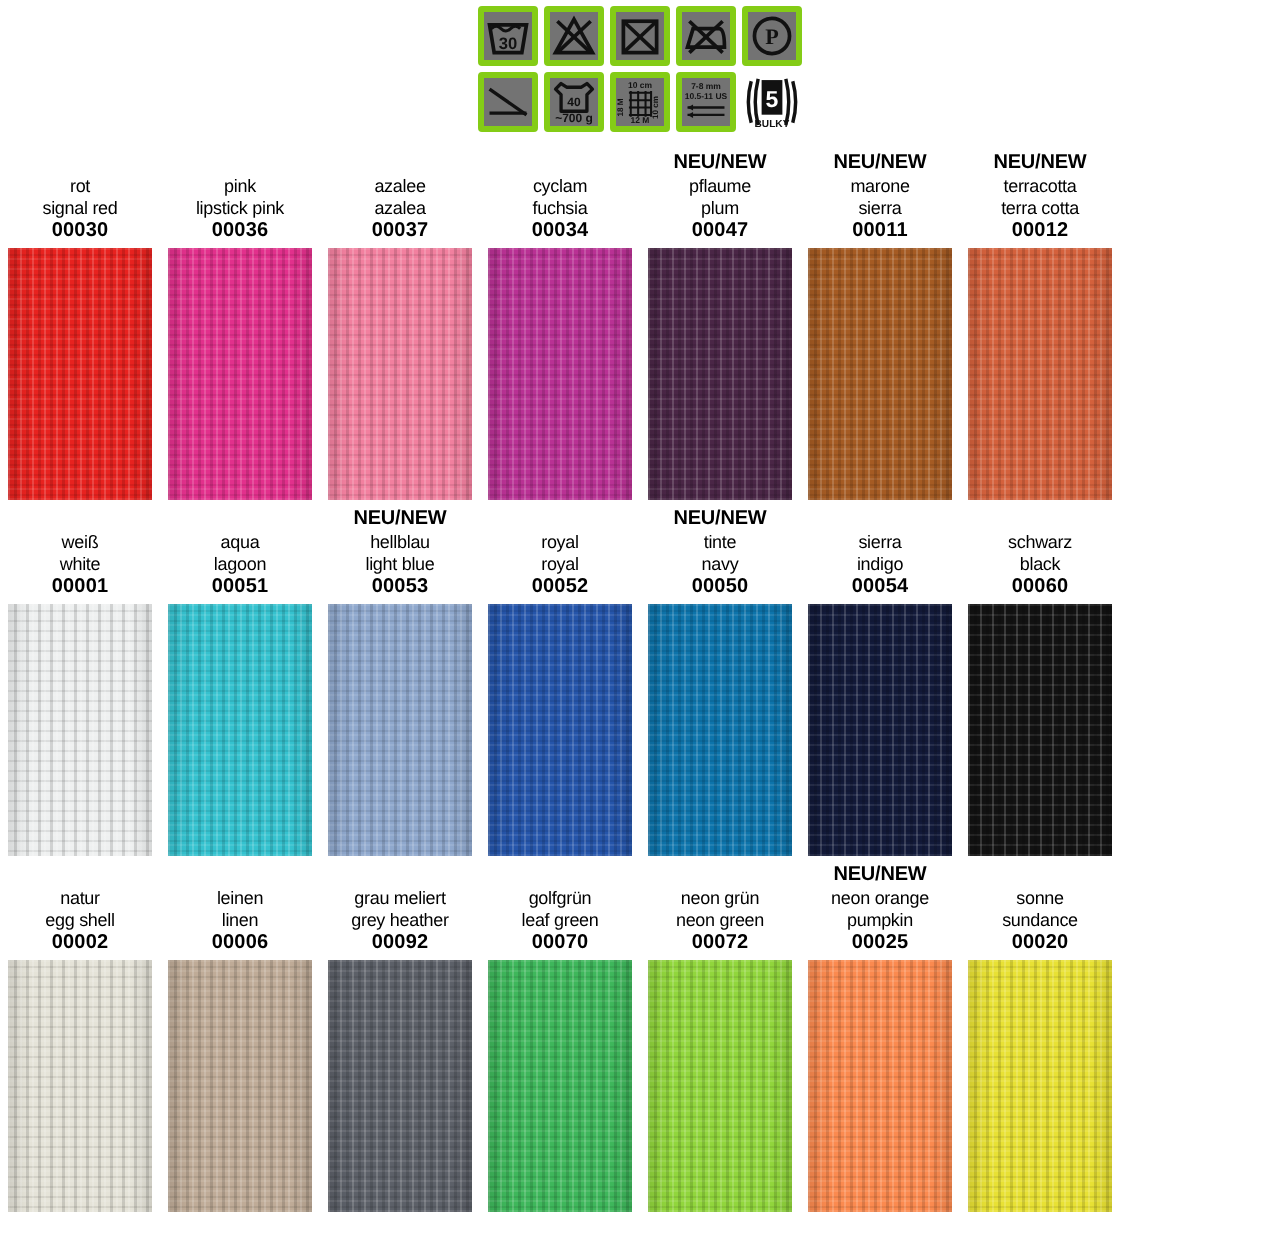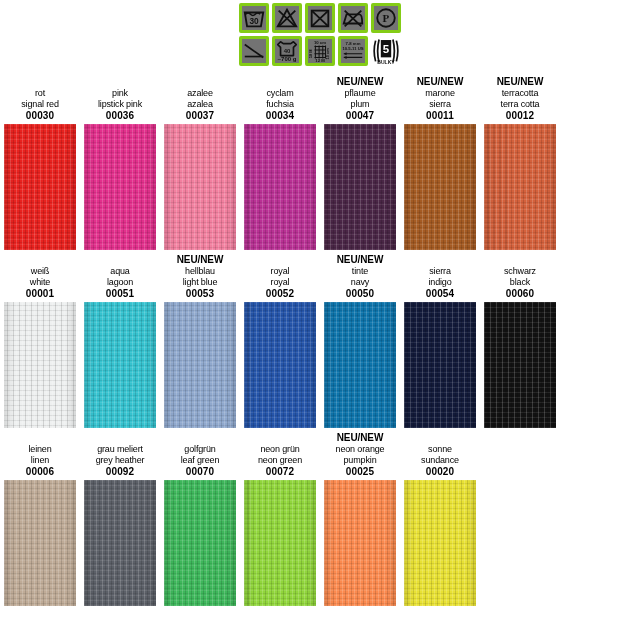--- a/index.html
+++ b/index.html
@@ -447,20 +447,34 @@
     <div class="cell empty">
       <div class="labels"></div>
       <div class="swatch"></div>
     </div>
   </div>
 
   <div class="color-row">
     <div class="cell">
       <div class="labels">
         <div class="neu hidden"></div>
+        <div class="name-de">natur</div>
+        <div class="name-en">egg shell</div>
+        <div class="code">00002</div>
+      </div>
+      <div class="swatch">
+        <div class="base" style="background: rgb(229, 227, 216);"></div>
+        <div class="stitch"></div>
+        <div class="rib"></div>
+        <div class="vignette"></div>
+      </div>
+    </div>
+    <div class="cell">
+      <div class="labels">
+        <div class="neu hidden"></div>
         <div class="name-de">leinen</div>
         <div class="name-en">linen</div>
         <div class="code">00006</div>
       </div>
       <div class="swatch">
         <div class="base" style="background: rgb(191, 171, 151);"></div>
         <div class="stitch"></div>
         <div class="rib"></div>
         <div class="vignette"></div>
       </div>

